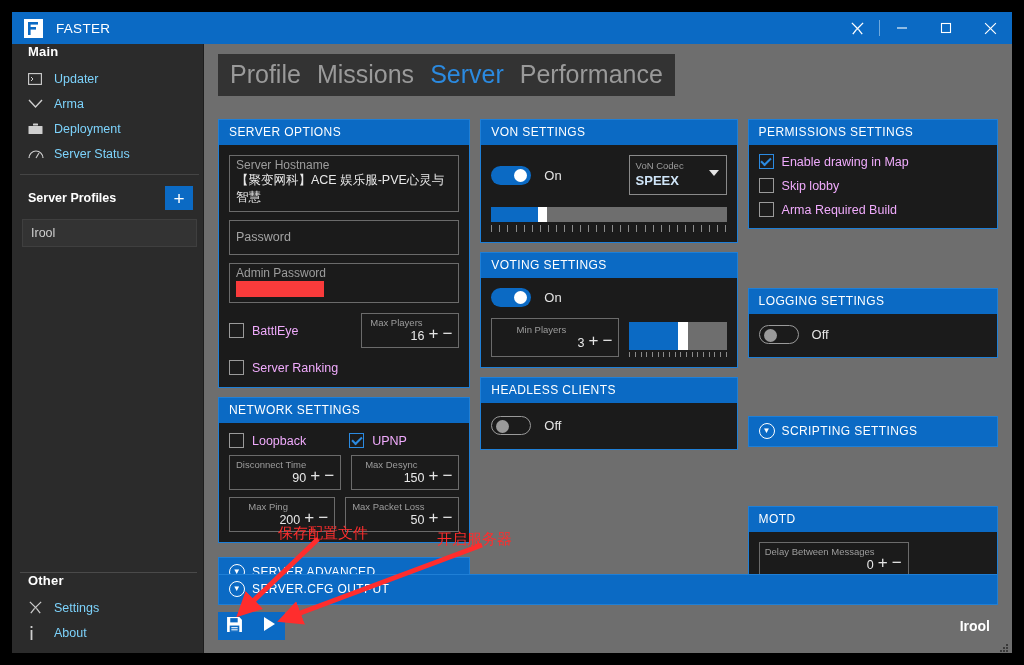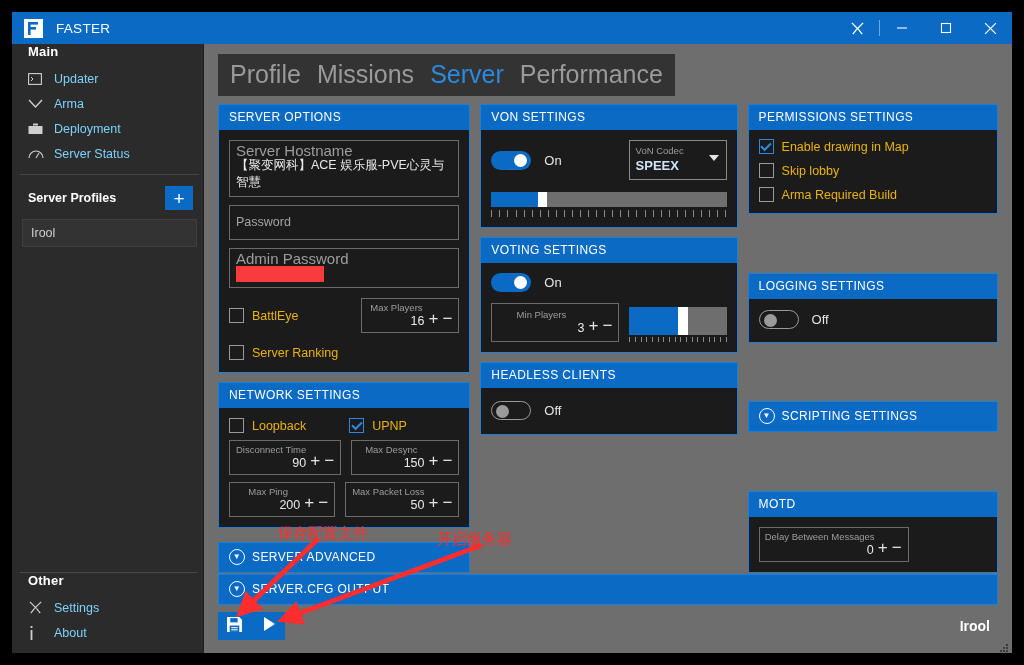--- a/index.html
+++ b/index.html
@@ -77,21 +77,21 @@
     flex: 1; background: #6e6e6e; min-width: 0;
     position: relative; padding: 10px 14px 0 14px;
   }
   .tabbar {
     background: #333333; display: inline-flex; align-items: center;
     padding: 2px 12px 4px 12px; gap: 16px; height: 42px;
   }
   .tab { color: #9a9a9a; font-size: 25px; font-weight: 300; }
   .tab.active { color: #2b8ae0; }
   .cols {
-    display: flex; gap: 10px; margin-top: 8px;
+    display: flex; gap: 10px; margin-top: 23px;
   }
   .col { width: 260px; display: flex; flex-direction: column; gap: 9px; }
   .col2 { width: 265px; }
   .col3 { width: 258px; justify-content: space-between; }
 
   .panel { border: 1px solid #1f7fd6; background: #1b1b1b; }
   .panel-hd {
     background: #0b6ac4; color: #fff; font-size: 12px; letter-spacing: .4px;
     padding: 5px 10px 6px 10px;
   }
@@ -106,29 +106,29 @@
     width: 16px; height: 16px; border-radius: 50%;
     border: 1.4px solid #fff; display: flex; align-items: center; justify-content: center;
     font-size: 8px; line-height: 1; flex: none;
   }
 
   
   .field {
     border: 1px solid #6b6b6b; background: #1b1b1b; padding: 3px 6px 5px 6px;
     margin-bottom: 8px;
   }
-  .field .lbl { color: #9d9d9d; font-size: 15px; line-height: 13px; }
+  .field .lbl { color: #9d9d9d; font-size: 12px; line-height: 13px; }
   .field .val { color: #e8e8e8; font-size: 12.5px; line-height: 17px; }
   .field.plain { padding: 8px 6px 8px 6px; }
   .field.plain .val { color: #a3a3a3; }
   .redact { width: 88px; height: 16px; background: #f93b3b; margin-top: 1px; }
 
   .row { display: flex; align-items: center; }
   .chk {
-    display: flex; align-items: center; gap: 8px; color: #eab308; font-size: 12.5px;
+    display: flex; align-items: center; gap: 8px; color: #f0abfc; font-size: 12.5px;
   }
   .box {
     width: 15px; height: 15px; border: 1.4px solid #9a9a9a; background: #1b1b1b;
     display: flex; align-items: center; justify-content: center; flex: none;
   }
   .box.on { border-color: #2b8ae0; }
   .box.on:after {
     content: ""; width: 8px; height: 4px; border-left: 2px solid #2b8ae0;
     border-bottom: 2px solid #2b8ae0; transform: rotate(-45deg) translate(1px,-1px);
   }

